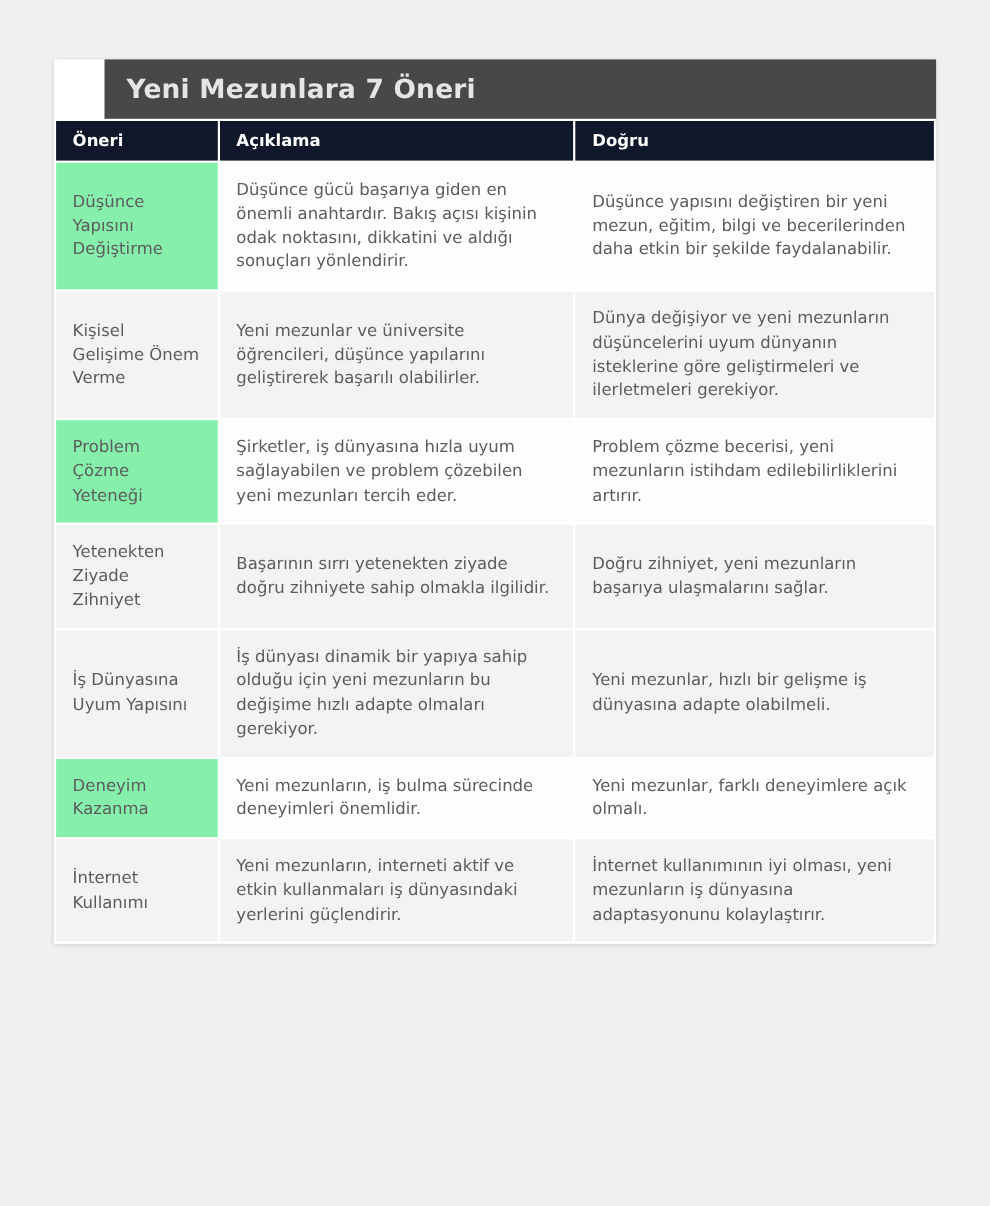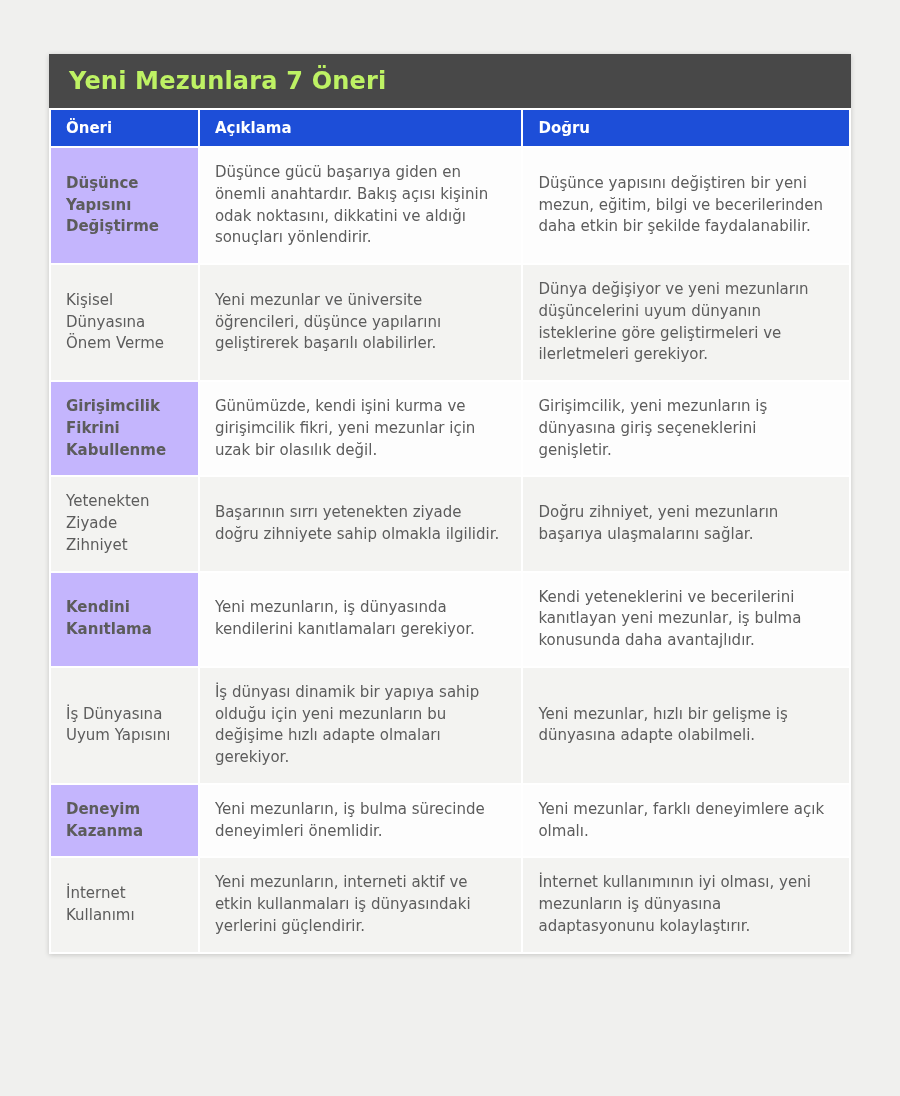--- a/index.html
+++ b/index.html
@@ -15,54 +15,55 @@
     -webkit-font-smoothing: antialiased;
   }
   .card {
     width: 802px;
     margin: 54px auto 0 auto;
     background: #ffffff;
     box-shadow: 0 1px 5px rgba(0,0,0,0.18);
   }
   .title-bar {
     background: #484848;
-    color: #bef264;
+    color: #e5e5e5;
     font-size: 24px;
     font-weight: bold;
     padding: 13px 20px;
     letter-spacing: 0.2px;
+    margin-left: 46px;
   }
   table {
     width: 100%;
     border-collapse: separate;
     border-spacing: 2px;
     table-layout: fixed;
   }
   col.c-oneri    { width: 18.5%; }
   col.c-aciklama { width: 40.5%; }
   col.c-sonuc    { width: 41%; }
   thead th {
-    background: #1d4ed8;
+    background: #0f172a;
     color: #ffffff;
     font-size: 15px;
     font-weight: bold;
     text-align: left;
     padding: 9px 15px;
   }
   tbody th, tbody td {
     font-size: 15px;
     font-weight: normal;
     text-align: left;
     vertical-align: middle;
     line-height: 1.45;
     padding: 14px 15px;
     color: #5c5c5c;
   }
   tbody tr.odd td  { background: #fdfdfd; }
-  tbody tr.odd th  { background: #c4b5fd; font-weight: bold; }
+  tbody tr.odd th  { background: #86efac; }
   tbody tr.even td,
   tbody tr.even th { background: #f3f3f1; }
 </style>
 </head>
 <body>
 
 <div class="card">
   <div class="title-bar">Yeni Mezunlara 7 Öneri</div>
   <table>
     <colgroup>
@@ -77,38 +78,33 @@
         <th>Doğru</th>
       </tr>
     </thead>
     <tbody>
         <tr class="odd">
           <th scope="row">Düşünce Yapısını Değiştirme</th>
           <td>Düşünce gücü başarıya giden en önemli anahtardır. Bakış açısı kişinin odak noktasını, dikkatini ve aldığı sonuçları yönlendirir.</td>
           <td>Düşünce yapısını değiştiren bir yeni mezun, eğitim, bilgi ve becerilerinden daha etkin bir şekilde faydalanabilir.</td>
         </tr>
         <tr class="even">
-          <th scope="row">Kişisel Dünyasına Önem Verme</th>
+          <th scope="row">Kişisel Gelişime Önem Verme</th>
           <td>Yeni mezunlar ve üniversite öğrencileri, düşünce yapılarını geliştirerek başarılı olabilirler.</td>
           <td>Dünya değişiyor ve yeni mezunların düşüncelerini uyum dünyanın isteklerine göre geliştirmeleri ve ilerletmeleri gerekiyor.</td>
         </tr>
         <tr class="odd">
-          <th scope="row">Girişimcilik Fikrini Kabullenme</th>
-          <td>Günümüzde, kendi işini kurma ve girişimcilik fikri, yeni mezunlar için uzak bir olasılık değil.</td>
-          <td>Girişimcilik, yeni mezunların iş dünyasına giriş seçeneklerini genişletir.</td>
+          <th scope="row">Problem Çözme Yeteneği</th>
+          <td>Şirketler, iş dünyasına hızla uyum sağlayabilen ve problem çözebilen yeni mezunları tercih eder.</td>
+          <td>Problem çözme becerisi, yeni mezunların istihdam edilebilirliklerini artırır.</td>
         </tr>
         <tr class="even">
           <th scope="row">Yetenekten Ziyade Zihniyet</th>
           <td>Başarının sırrı yetenekten ziyade doğru zihniyete sahip olmakla ilgilidir.</td>
           <td>Doğru zihniyet, yeni mezunların başarıya ulaşmalarını sağlar.</td>
-        </tr>
-        <tr class="odd">
-          <th scope="row">Kendini Kanıtlama</th>
-          <td>Yeni mezunların, iş dünyasında kendilerini kanıtlamaları gerekiyor.</td>
-          <td>Kendi yeteneklerini ve becerilerini kanıtlayan yeni mezunlar, iş bulma konusunda daha avantajlıdır.</td>
         </tr>
         <tr class="even">
           <th scope="row">İş Dünyasına Uyum Yapısını</th>
           <td>İş dünyası dinamik bir yapıya sahip olduğu için yeni mezunların bu değişime hızlı adapte olmaları gerekiyor.</td>
           <td>Yeni mezunlar, hızlı bir gelişme iş dünyasına adapte olabilmeli.</td>
         </tr>
         <tr class="odd">
           <th scope="row">Deneyim Kazanma</th>
           <td>Yeni mezunların, iş bulma sürecinde deneyimleri önemlidir.</td>
           <td>Yeni mezunlar, farklı deneyimlere açık olmalı.</td>

